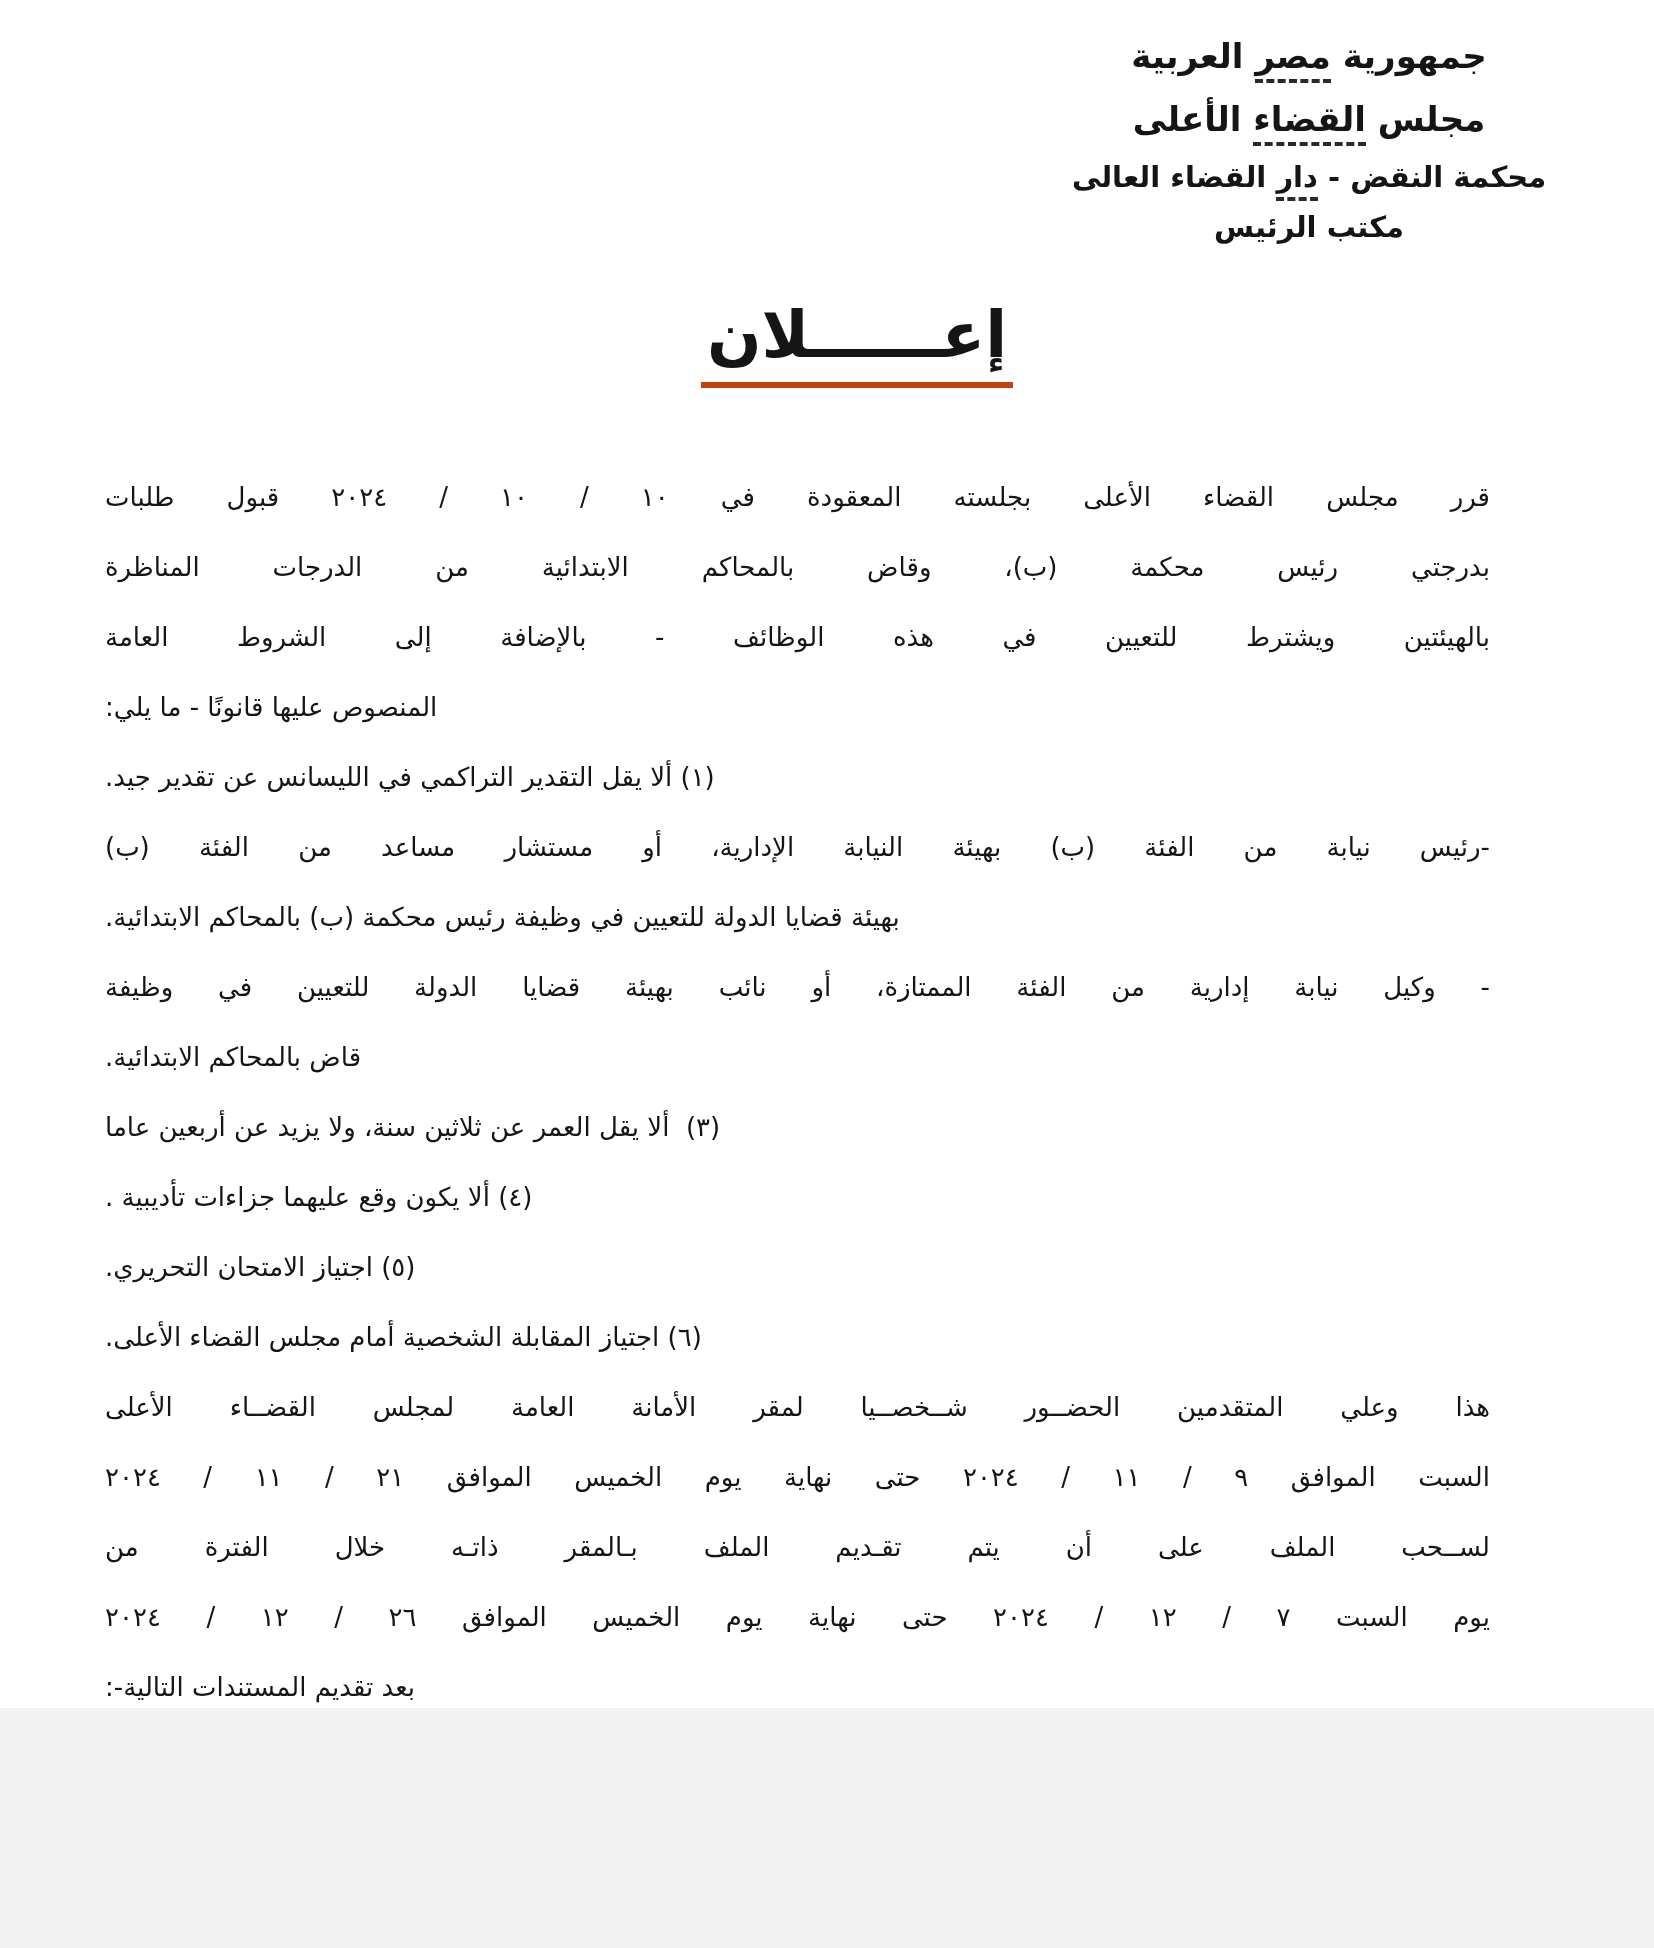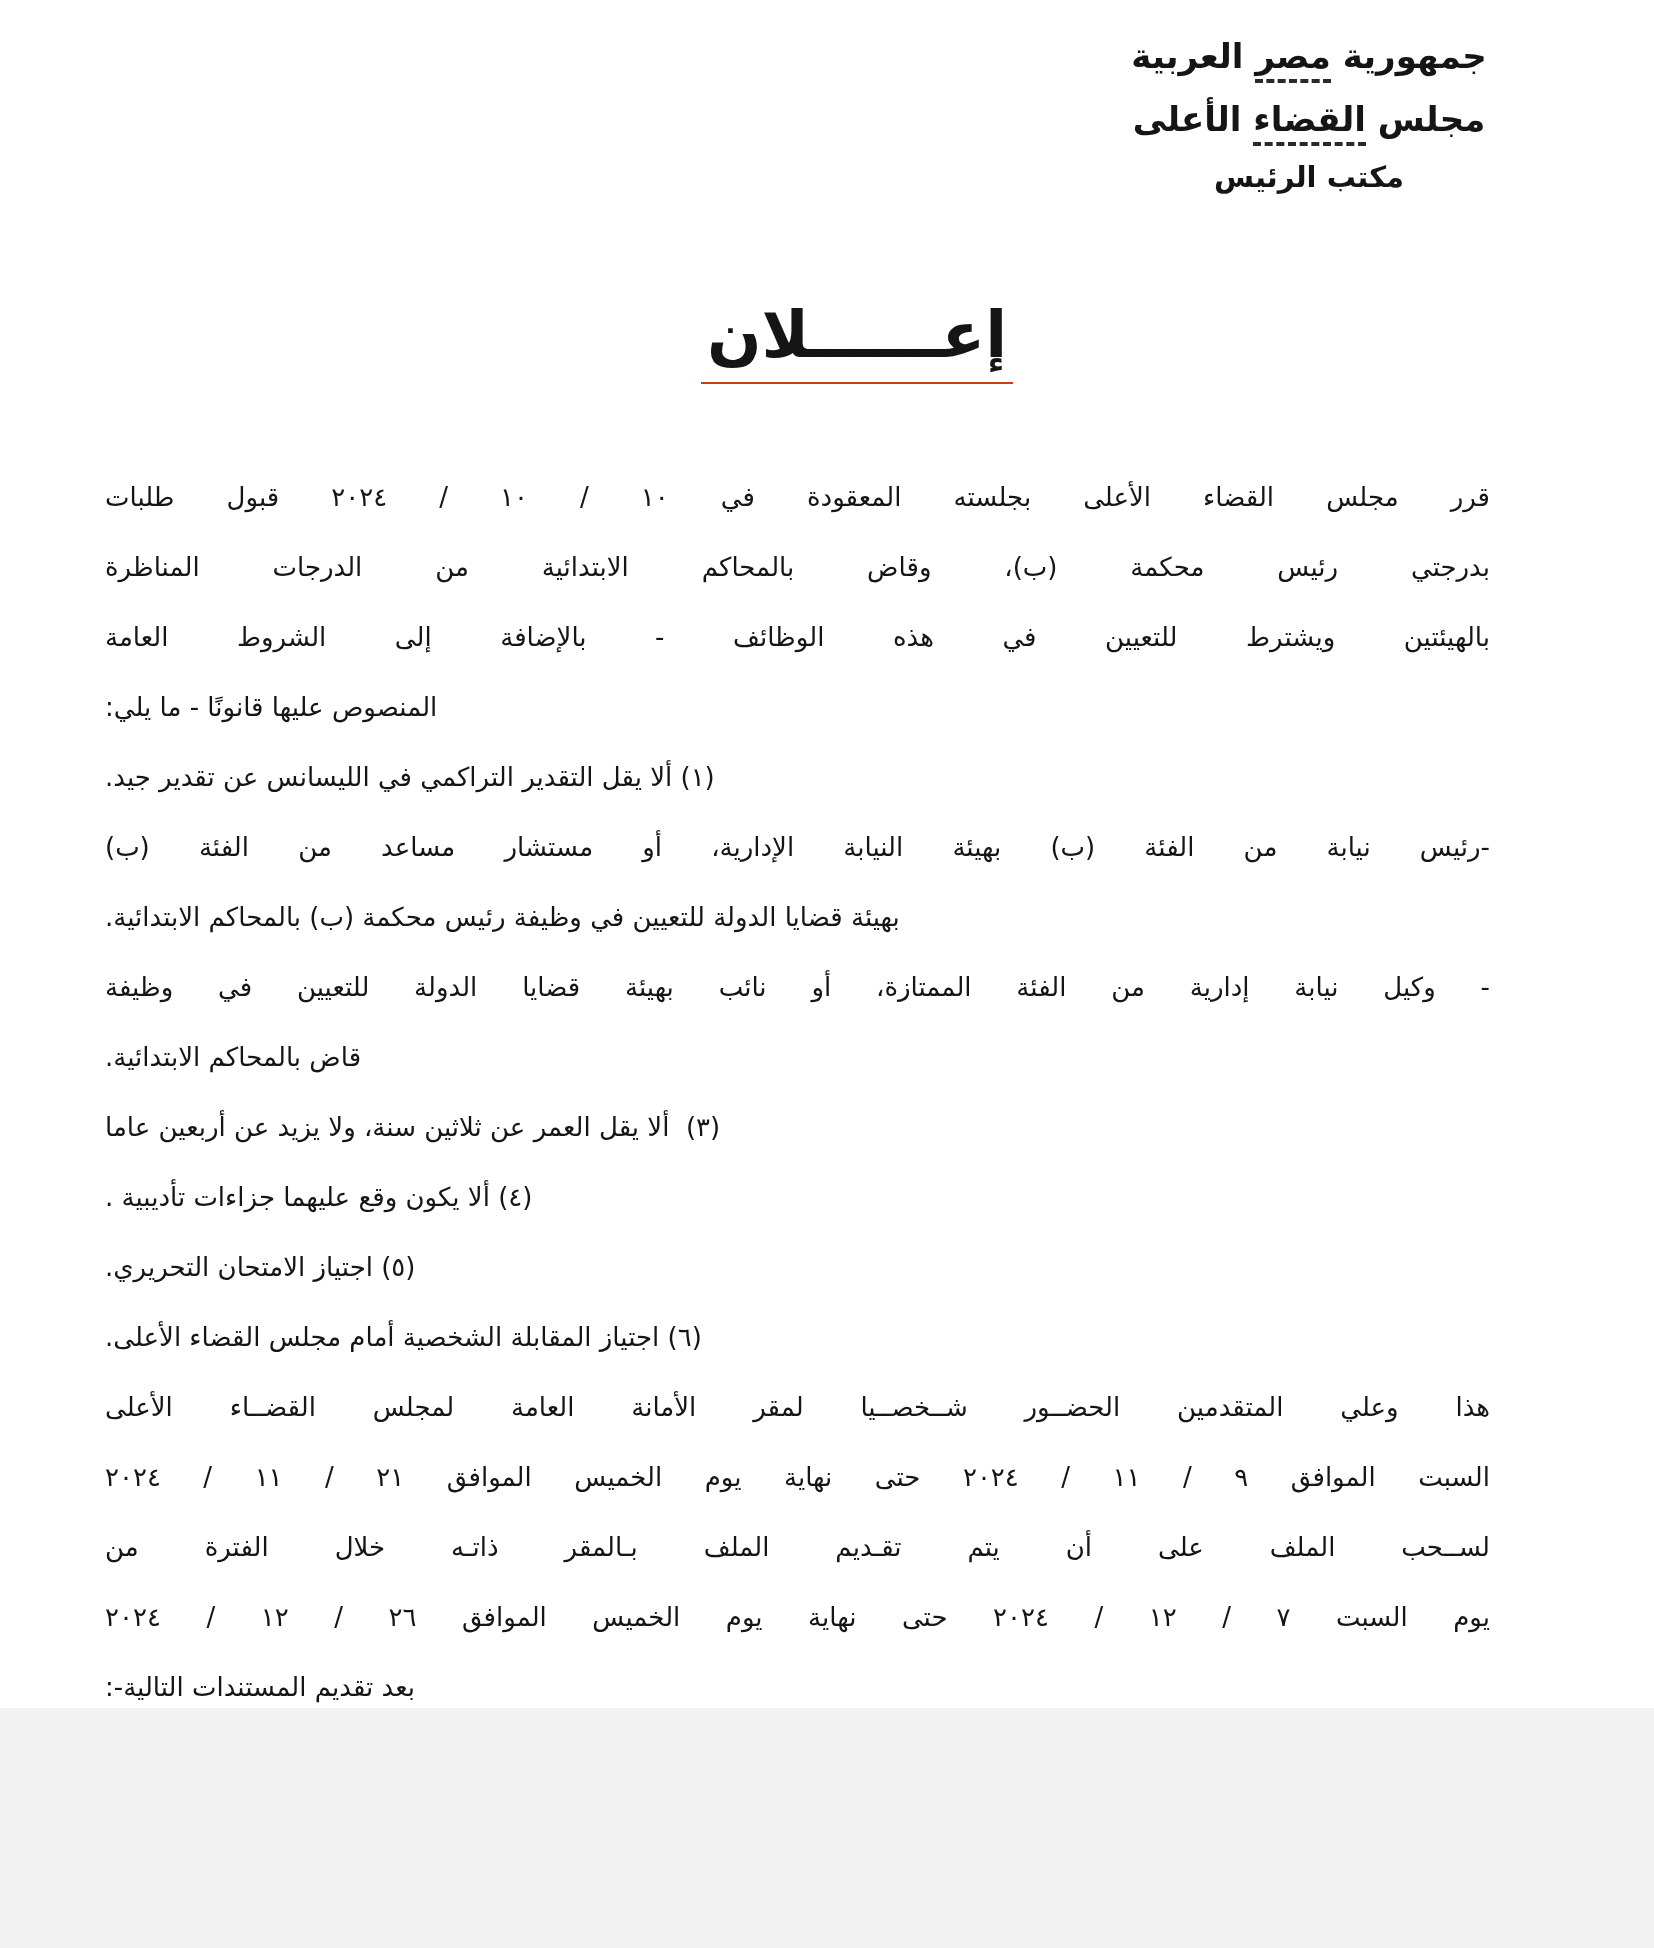--- a/index.html
+++ b/index.html
@@ -36,21 +36,21 @@
     top:298px;left:0;right:0;
     text-align:center;
   }
   .title-text{
     display:inline-block;
     position:relative;
     right:-30px;
     font-size:64px;
     font-weight:700;
     padding:0 6px 10px 6px;
-    border-bottom:2px solid #c2410c;
+    border-bottom:6px solid #c2410c;
   }
   
   .body-block{
     position:absolute;
     top:462px;
     right:164px;
     left:105px;
   }
   .bline{
     height:70px;
@@ -68,20 +68,21 @@
   }
 </style>
 </head>
 <body>
 
 <div class="page">
 
   <div class="letterhead">
       <div class="h-line sz-lg"><span>جمهورية </span><span class="dashed">مصر</span><span> العربية</span></div>
       <div class="h-line sz-xl"><span>مجلس </span><span class="dashed">القضاء</span><span> الأعلى</span></div>
+      <div class="h-line sz-md"><span>محكمة النقض - </span><span class="dashed">دار</span><span> القضاء العالى</span></div>
       <div class="h-line sz-md"><span>مكتب الرئيس</span></div>
     </div>
 
   <div class="title-wrap">
     <span class="title-text">إعــــــلان</span>
   </div>
 
   <div class="body-block">
       <div class="bline al-justify">قرر مجلس القضاء الأعلى بجلسته المعقودة في ١٠ / ١٠ / ٢٠٢٤ قبول طلبات</div>
       <div class="bline al-justify">بدرجتي رئيس محكمة (ب)، وقاض بالمحاكم الابتدائية من الدرجات المناظرة</div>

